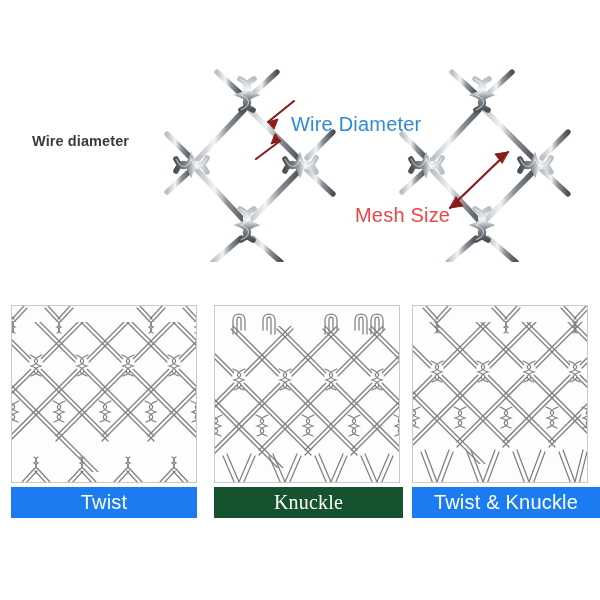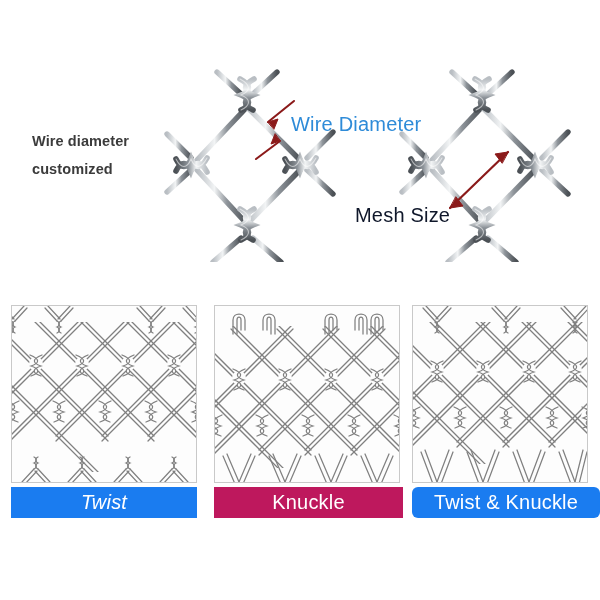--- a/index.html
+++ b/index.html
@@ -99,30 +99,29 @@
     text-align: center;
     color: #ffffff;
     font-size: 20px;
     font-weight: normal;
     letter-spacing: 0.2px;
     white-space: nowrap;
     overflow: hidden;
   }
   #panel-0 .panel-label { width: 186px; }
   #panel-1 .panel-label { width: 189px; }
-  #panel-2 .panel-label { width: 188px; border-radius: 6px; }
+  #panel-2 .panel-label { width: 188px; }
 </style>
 </head>
 <body>
 
 <div id="top-section">
 
   <div id="intro-text" style="color: rgb(59, 59, 59);">
     <span class="ln">Wire diameter</span>
-    <span class="ln">customized</span>
   </div>
 
   <svg class="mesh-photo-svg" id="mesh-photo-left" width="220" height="200" viewBox="0 0 220 200">
     <defs>
       <linearGradient id="wireG" x1="0" y1="0" x2="0" y2="1">
         <stop offset="0%" stop-color="#b9bec3"></stop>
         <stop offset="35%" stop-color="#f2f4f5"></stop>
         <stop offset="60%" stop-color="#8e949a"></stop>
         <stop offset="100%" stop-color="#4b5055"></stop>
       </linearGradient>
@@ -215,21 +214,21 @@
   </svg>
 
   <svg class="arrow-svg" id="mesh-arrow" width="85" height="85" viewBox="0 0 85 85">
     <g stroke="#8b1a1a" fill="#8b1a1a" stroke-width="2.2" stroke-linecap="round">
       <line x1="10" y1="68" x2="68" y2="12"></line>
       <path d="M68,12 L55,14 L62,23 Z" stroke-width="1"></path>
       <path d="M10,68 L23,66 L16,57 Z" stroke-width="1"></path>
     </g>
   </svg>
 
-  <div class="callout-label" id="mesh-size-label" style="color: #0f172a;">Mesh Size</div>
+  <div class="callout-label" id="mesh-size-label" style="color: #ef4444;">Mesh Size</div>
 </div>
 
 <div id="panels">
 
   <div class="panel" id="panel-0">
     <div class="panel-frame">
       <svg width="186" height="178" viewBox="0 0 186 178">
         <defs>
 
           <g id="dblT">
@@ -363,21 +362,21 @@
           </g>
           <g transform="translate(162,172) rotate(180)">
             <path d="M-14,-4 L-2,9 M-11,-6 L1,7"></path>
             <path d="M14,-4 L2,9 M11,-6 L-1,7"></path>
             <path d="M-2,9 C 3,11 -3,13 2,15 C -3,17 3,19 -2,21"></path>
             <path d="M2,9 C -3,11 3,13 -2,15 C 3,17 -3,19 2,21"></path>
           </g>
         </g>
       </svg>
     </div>
-    <div class="panel-label" style="background: rgb(26, 124, 240); font-style: italic;">Twist</div>
+    <div class="panel-label" style="background: rgb(26, 124, 240);">Twist</div>
   </div>
 
   <div class="panel" id="panel-1">
     <div class="panel-frame">
       <svg width="189" height="178" viewBox="0 0 189 178">
         <g fill="none" stroke="#808080" stroke-width="1.25" stroke-linecap="round">
           <g>
             <path d="M-30,18 L96,144 M-30,23 L96,149"></path>
             <path d="M16,18 L142,144 M16,23 L142,149"></path>
             <path d="M62,18 L188,144 M62,23 L188,149"></path>
@@ -477,21 +476,21 @@
           <path d="M40,150 L28,178 M36,148 L24,176"></path>
           <path d="M54,150 L66,178 M58,148 L70,176"></path>
           <path d="M86,150 L74,178 M82,148 L70,176"></path>
           <path d="M100,150 L112,178 M104,148 L116,176"></path>
           <path d="M132,150 L120,178 M128,148 L116,176"></path>
           <path d="M146,150 L158,178 M150,148 L162,176"></path>
           <path d="M178,150 L166,178 M174,148 L162,176"></path>
         </g>
       </svg>
     </div>
-    <div class="panel-label" style="background: #be185d;">Knuckle</div>
+    <div class="panel-label" style="background: #14532d; font-family: Liberation Serif, serif;">Knuckle</div>
   </div>
 
   <div class="panel" id="panel-2">
     <div class="panel-frame">
       <svg width="176" height="178" viewBox="0 0 176 178">
         <g fill="none" stroke="#808080" stroke-width="1.25" stroke-linecap="round">
           <g>
             <path d="M-30,10 L96,136 M-30,15 L96,141"></path>
             <path d="M16,10 L142,136 M16,15 L142,141"></path>
             <path d="M62,10 L188,136 M62,15 L188,141"></path>

